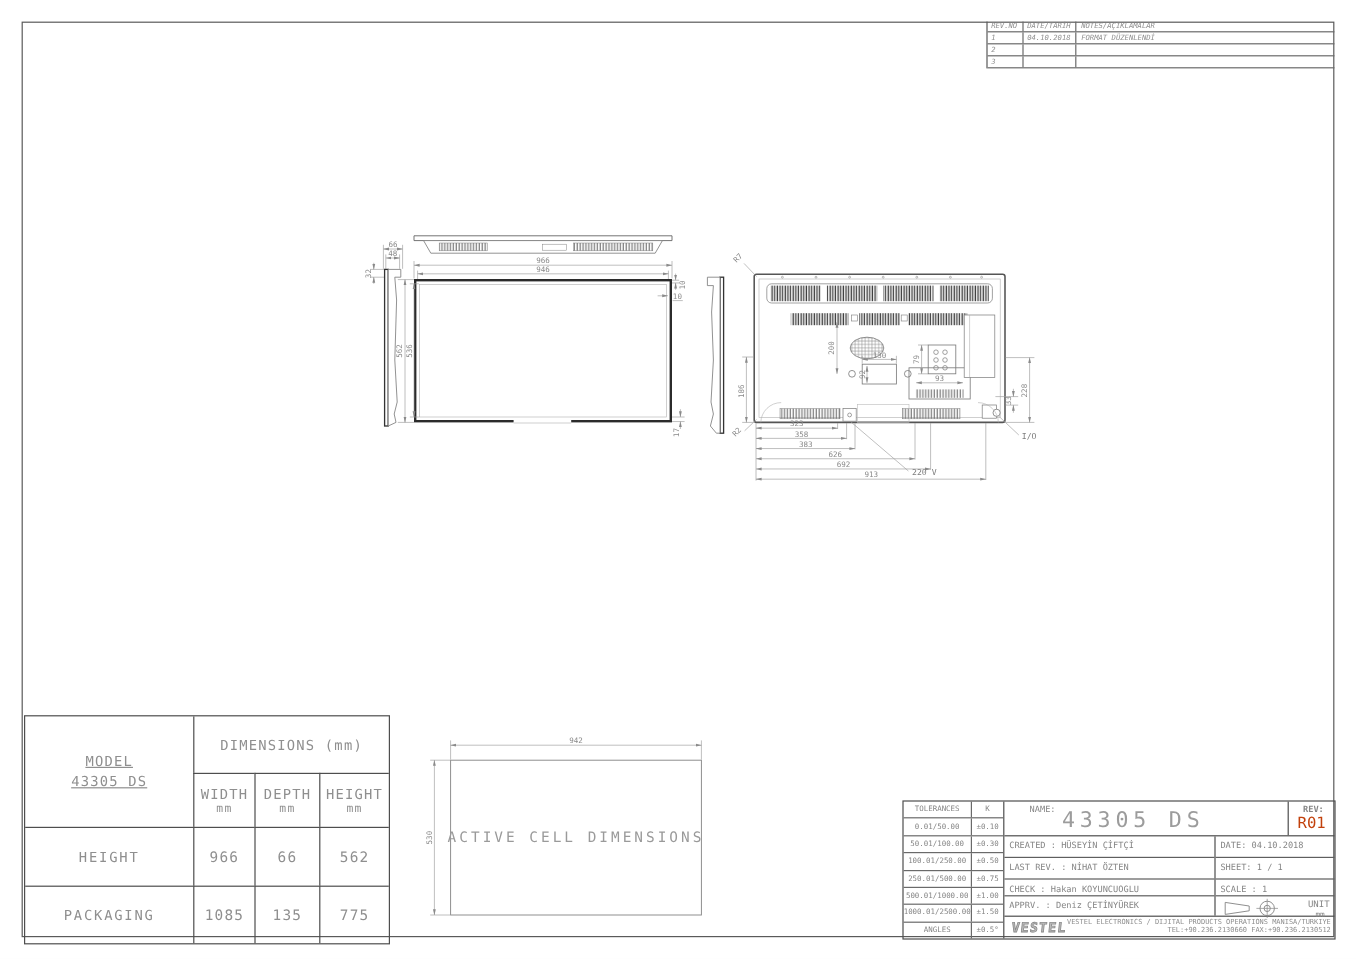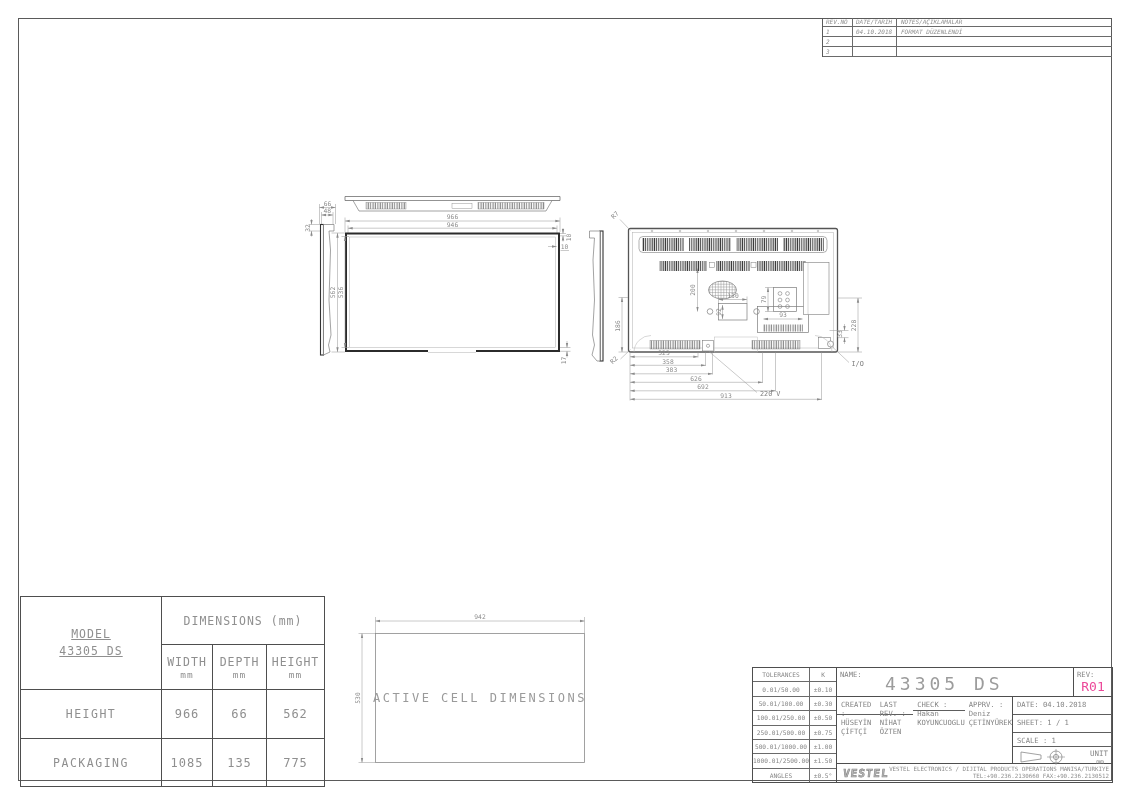--- a/index.html
+++ b/index.html
@@ -45,27 +45,27 @@
   .title-block{position:absolute;left:752px;top:667px;width:359px;height:114px;
                border:1px solid #4e4e4e;display:flex;font-size:7.2px;color:#858585;}
   .tol{width:83px;border-right:1px solid #4e4e4e;display:flex;flex-direction:column;font-size:6.2px;}
   .tol-row{flex:1;display:flex;border-bottom:1px solid #6a6a6a;align-items:center;}
   .tol-row:last-child{border-bottom:none;}
   .tol-range{flex:1;text-align:center;}
   .tol-val{width:26px;border-left:1px solid #6a6a6a;text-align:center;height:100%;display:flex;align-items:center;justify-content:center;}
   .tb-main{flex:1;display:flex;flex-direction:column;}
   .tb-name-row{height:28px;display:flex;border-bottom:1px solid #4e4e4e;}
   .tb-name{flex:1;position:relative;}
-  .tb-name-label{position:absolute;left:3px;top:2px;}
+  .tb-name-label{position:absolute;left:21px;top:2px;}
   .tb-name-value{position:absolute;left:48px;top:5px;font-size:18px;letter-spacing:4px;color:#9c9c9c;}
   .tb-rev{width:38px;border-left:1px solid #4e4e4e;text-align:center;}
-  .tb-rev-label{display:block;text-align:left;padding:2px 0 0 3px;}
-  .tb-rev-value{font-size:13px;color:#ec4899;}
+  .tb-rev-label{display:block;text-align:center;padding:2px 0 0 3px;font-weight:bold;}
+  .tb-rev-value{font-size:13px;color:#c2410c;}
   .tb-mid{flex:1;display:flex;}
-  .tb-col-l{flex:1;display:flex;flex-direction:row;}
+  .tb-col-l{flex:1;display:flex;flex-direction:column;}
   .tb-col-r{width:99px;border-left:1px solid #4e4e4e;display:flex;flex-direction:column;}
   .tb-cell{padding:3px 0 0 4px;border-bottom:1px solid #5e5e5e;}
   .tb-cell.h18{height:18px;box-sizing:border-box;}
   .tb-cell.h14{height:14px;box-sizing:border-box;}
   .tb-cell.grow{flex:1;border-bottom:none;}
   .unit-cell{flex:1;position:relative;}
   .unit-label{position:absolute;right:4px;top:2px;font-size:7.5px;}
   .unit-value{position:absolute;right:8px;top:11px;font-size:6.5px;}
   .proj-symbol{position:absolute;left:6px;top:1px;}
   .tb-bottom{height:18px;border-top:1px solid #4e4e4e;display:flex;align-items:center;}

